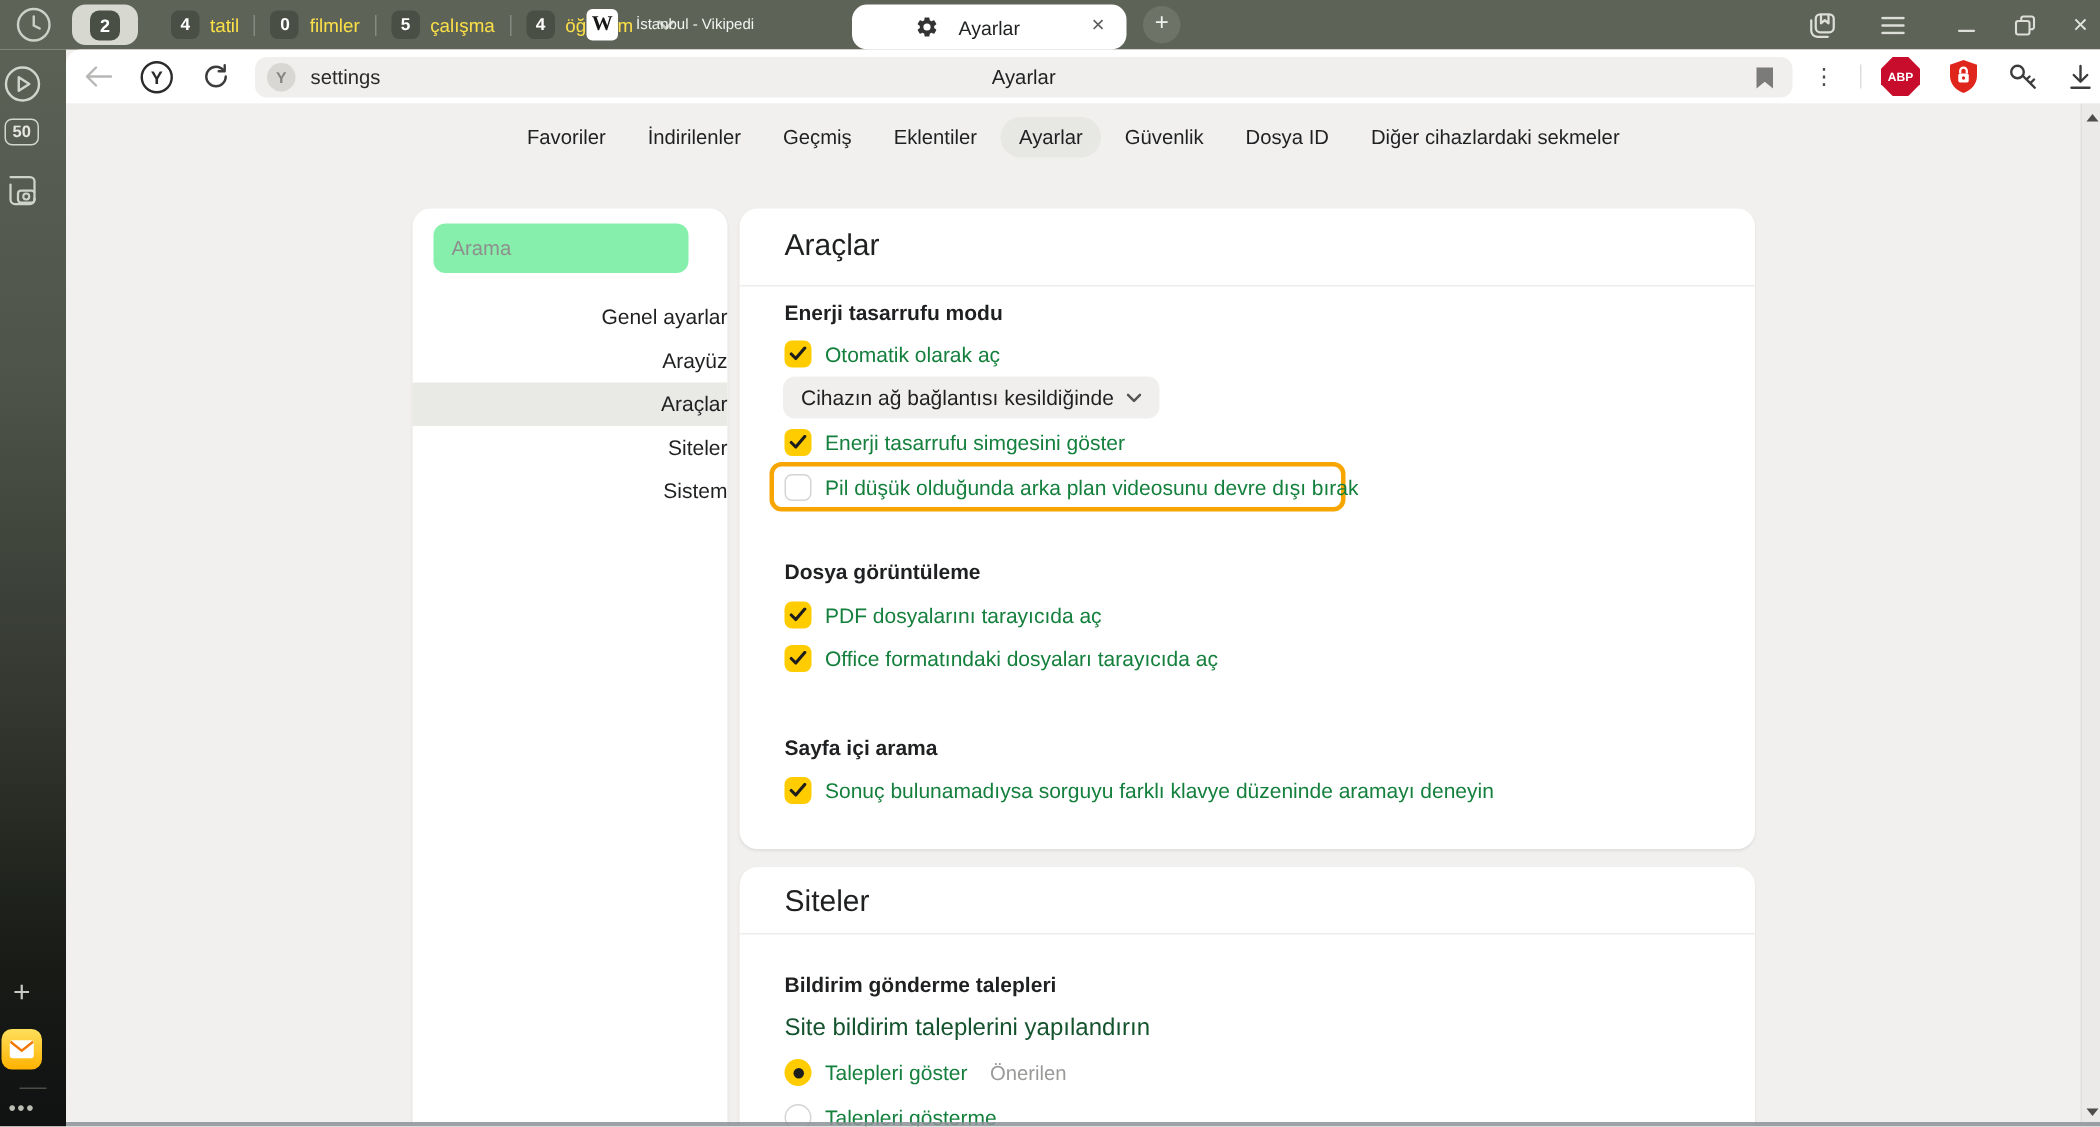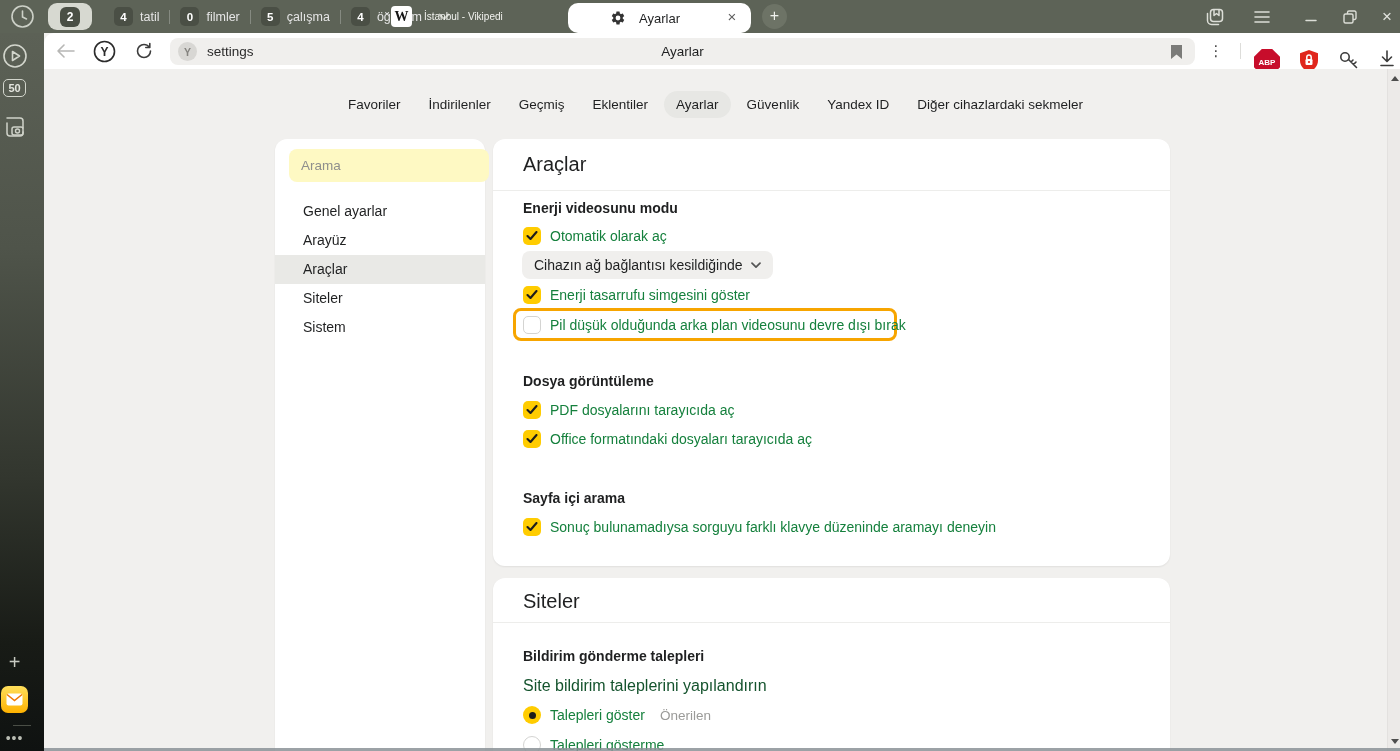--- a/index.html
+++ b/index.html
@@ -8,21 +8,21 @@
   .screen { position:relative; width:1400px; height:751px; overflow:hidden; }
 
   
   .tab-strip { position:absolute; left:0; top:0; width:1400px; height:33px; background:#5d6357; }
   .clock-btn { position:absolute; left:10px; top:4px; width:25px; height:25px; }
   .grp-row { position:absolute; left:48px; top:3px; height:27px; display:flex; align-items:center; }
   .grp-active { width:44px; height:27px; background:#d7d9d1; border-radius:9px; display:flex; align-items:center; justify-content:center; margin-right:12px; }
   .grp-badge { min-width:19px; height:19px; padding:0 4px; background:#4a4f45; border-radius:5px; color:#fff; font-size:11.5px; font-weight:bold; display:flex; align-items:center; justify-content:center; }
   .grp-active .grp-badge { width:20px; height:20px; border-radius:6px; font-size:12px; }
   .grp-item { display:flex; align-items:center; gap:7px; padding:0 10px; cursor:default; }
-  .grp-label { color:#e5e5e5; font-size:12.5px; }
+  .grp-label { color:#fde047; font-size:12.5px; }
   .grp-div { width:1px; height:14px; background:rgba(255,255,255,.25); }
   .grp-chevron { padding:0 6px; display:flex; align-items:center; }
 
   .wiki-tab { position:absolute; left:391px; top:4px; height:25px; display:flex; align-items:center; gap:12px; }
   .wiki-fav { width:21px; height:21px; background:#fff; border-radius:4px; display:flex; align-items:center; justify-content:center;
               font-family:"Liberation Serif","DejaVu Serif",serif; font-weight:bold; font-size:14px; color:#161616; }
   .wiki-title { color:#f2f3ef; font-size:10px; }
 
   .active-tab { position:absolute; left:568px; top:3px; width:183px; height:30px; background:#fff; border-radius:10px; display:flex; align-items:center; }
   .active-tab .gear { position:absolute; left:42px; top:7px; }
@@ -50,37 +50,37 @@
   .back-ic { left:8px; } .ylogo-ic { left:46px; } .refresh-ic { left:86px; }
   .omnibox { position:absolute; left:126px; top:5px; width:1025px; height:27px; background:#f0efed; border-radius:8px; }
   .omni-badge { position:absolute; left:8px; top:4px; width:19px; height:19px; background:#d8d7d4; border-radius:50%;
                 color:#84837f; font-size:10.5px; font-weight:bold; display:flex; align-items:center; justify-content:center; }
   .omni-url { position:absolute; left:37px; top:6px; font-size:13.5px; color:#2a2a2a; }
   .omni-title { position:absolute; left:0; right:0; top:6px; text-align:center; font-size:13.5px; color:#1f2021; }
   .omni-bm { position:absolute; right:12px; top:6px; }
   .kebab { position:absolute; left:1160px; top:0; width:24px; height:36px; color:#4b4b4b; font-size:15px; display:flex; align-items:center; justify-content:center; }
   .tb-div { position:absolute; left:1196px; top:10px; width:1px; height:16px; background:#ddddda; }
   .ext-abp { left:1206px; } .ext-shield { left:1248px; } .ext-key { left:1288px; } .ext-dl { left:1326px; }
-  .ext { position:absolute; top:16px; width:34px; height:36px; display:flex; justify-content:center; }
+  .ext { position:absolute; top:0; width:34px; height:36px; display:flex; align-items:center; justify-content:center; }
   .abp-badge { width:26px; height:26px; background:#c70d2b; color:#fff; font-size:8px; font-weight:bold;
                display:flex; align-items:center; justify-content:center;
                clip-path:polygon(30% 0,70% 0,100% 30%,100% 70%,70% 100%,30% 100%,0 70%,0 30%); }
 
   
   .page { position:absolute; left:44px; top:69px; width:1356px; height:682px; background:#f1f0ee; overflow:hidden; }
-  .nav-row { position:absolute; left:0; top:22px; width:1343px; display:flex; justify-content:center; align-items:center; }
+  .nav-row { position:absolute; left:0; top:9px; width:1343px; display:flex; justify-content:center; align-items:center; }
   .nav-item { font-size:13.5px; color:#1f2021; padding:6px 12px; margin:0 2px; border-radius:16px; cursor:pointer; white-space:nowrap; }
   .nav-item.active { background:#e7e7e4; }
 
   .card { position:absolute; background:#fff; border-radius:12px; box-shadow:0 1px 2px rgba(0,0,0,.07); }
   .menu-card { left:231px; top:70px; width:210px; height:612px; border-radius:12px 12px 0 0; }
-  .search-box { position:absolute; left:14px; top:10px; width:200px; height:33px; background:#fef9c3; border:none; border-radius:8px;
+  .search-box { position:absolute; left:14px; top:10px; width:170px; height:33px; background:#86efac; border:none; border-radius:8px;
                 font-family:inherit; font-size:13.5px; color:#2a2a2a; padding:0 12px; outline:none; }
   .search-box::placeholder { color:#8f8f8d; }
-  .menu-list { position:absolute; left:0; top:58px; width:210px; }
+  .menu-list { position:absolute; left:0; top:58px; width:210px;text-align:right; }
   .menu-item { height:29px; line-height:29px; padding-left:28px; font-size:14px; cursor:pointer; }
   .menu-item.active { background:#e9e9e6; }
 
   .tools-card { left:449px; top:70px; width:677px; height:427px; }
   .sites-card { left:449px; top:509px; width:677px; height:260px; }
   .card-title { position:absolute; left:30px; font-size:20px; color:#1f2021; }
   .card-div { position:absolute; left:0; right:0; height:1px; background:#ededeb; }
   .sec-head { position:absolute; left:30px; font-size:14px; font-weight:bold; color:#1f2021; }
   .sub-text { position:absolute; left:30px; font-size:16px; color:#14532d; }
 
@@ -294,40 +294,40 @@
 
   <div class="page">
 
     <div class="nav-row">
       <div class="nav-item">Favoriler</div>
       <div class="nav-item">İndirilenler</div>
       <div class="nav-item">Geçmiş</div>
       <div class="nav-item">Eklentiler</div>
       <div class="nav-item active">Ayarlar</div>
       <div class="nav-item">Güvenlik</div>
-      <div class="nav-item">Yandex ID</div>
+      <div class="nav-item">Dosya ID</div>
       <div class="nav-item">Diğer cihazlardaki sekmeler</div>
     </div>
 
     <div class="card menu-card">
       <input class="search-box" placeholder="Arama" style="">
       <div class="menu-list">
         <div class="menu-item">Genel ayarlar</div>
         <div class="menu-item">Arayüz</div>
         <div class="menu-item active">Araçlar</div>
         <div class="menu-item">Siteler</div>
         <div class="menu-item">Sistem</div>
       </div>
     </div>
 
     <div class="card tools-card">
       <div class="card-title" style="top:14px;">Araçlar</div>
       <div class="card-div" style="top:51px;"></div>
 
-      <div class="sec-head" style="top:61px;">Enerji videosunu modu</div>
+      <div class="sec-head" style="top:61px;">Enerji tasarrufu modu</div>
 
       <div class="ctrl-row" style="top:87px;">
         <div class="chk on">
           <svg width="12" height="10" viewBox="0 0 12 10">
               <path d="M1.5 5l3 3 6-7" fill="none" stroke="#1d1d1b" stroke-width="2.1" stroke-linecap="round" stroke-linejoin="round"></path>
             </svg>
         </div>
         <div class="ctrl-label">Otomatik olarak aç</div>
       </div>
 

